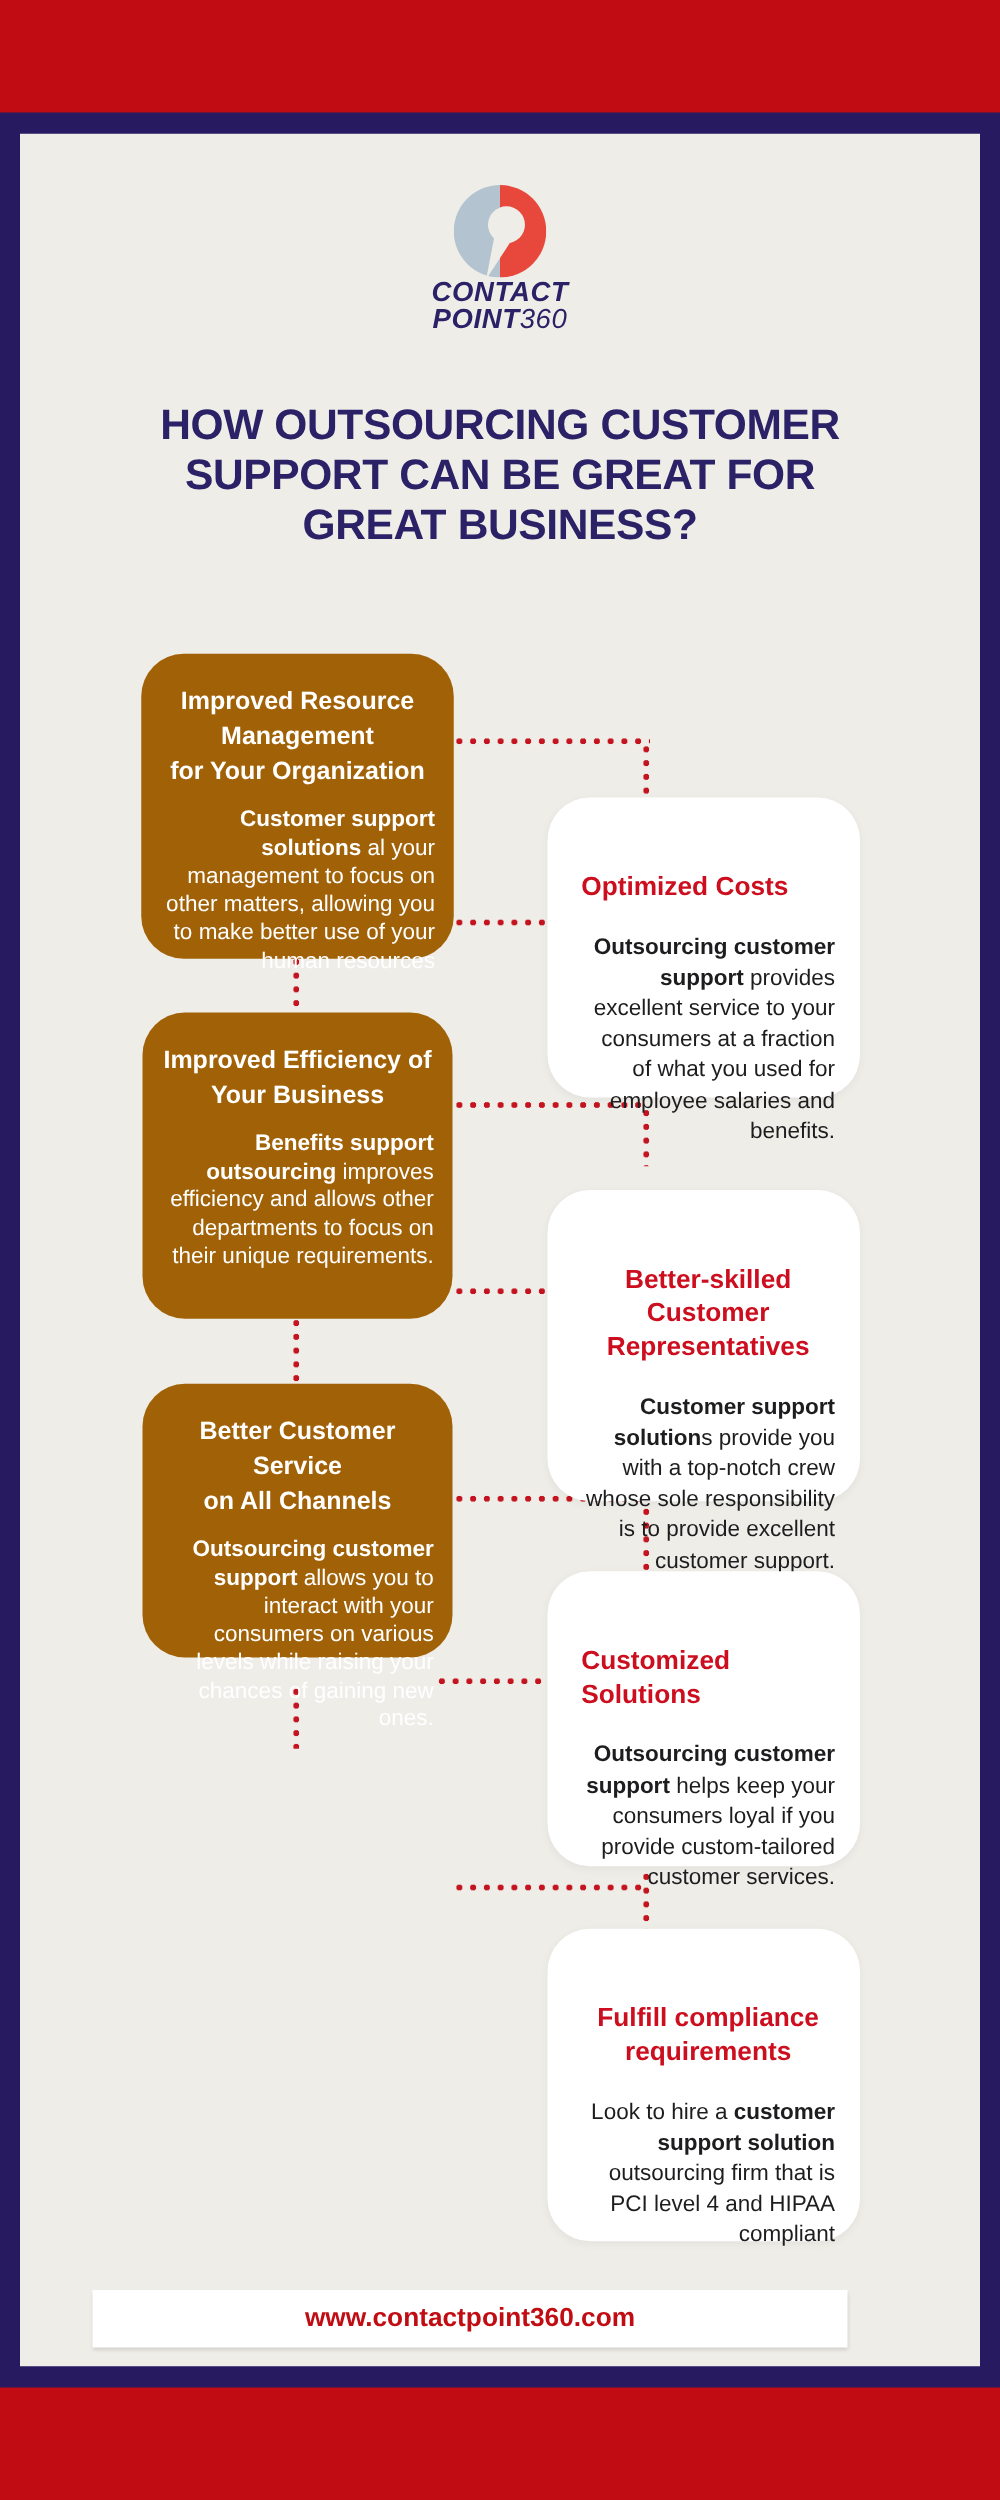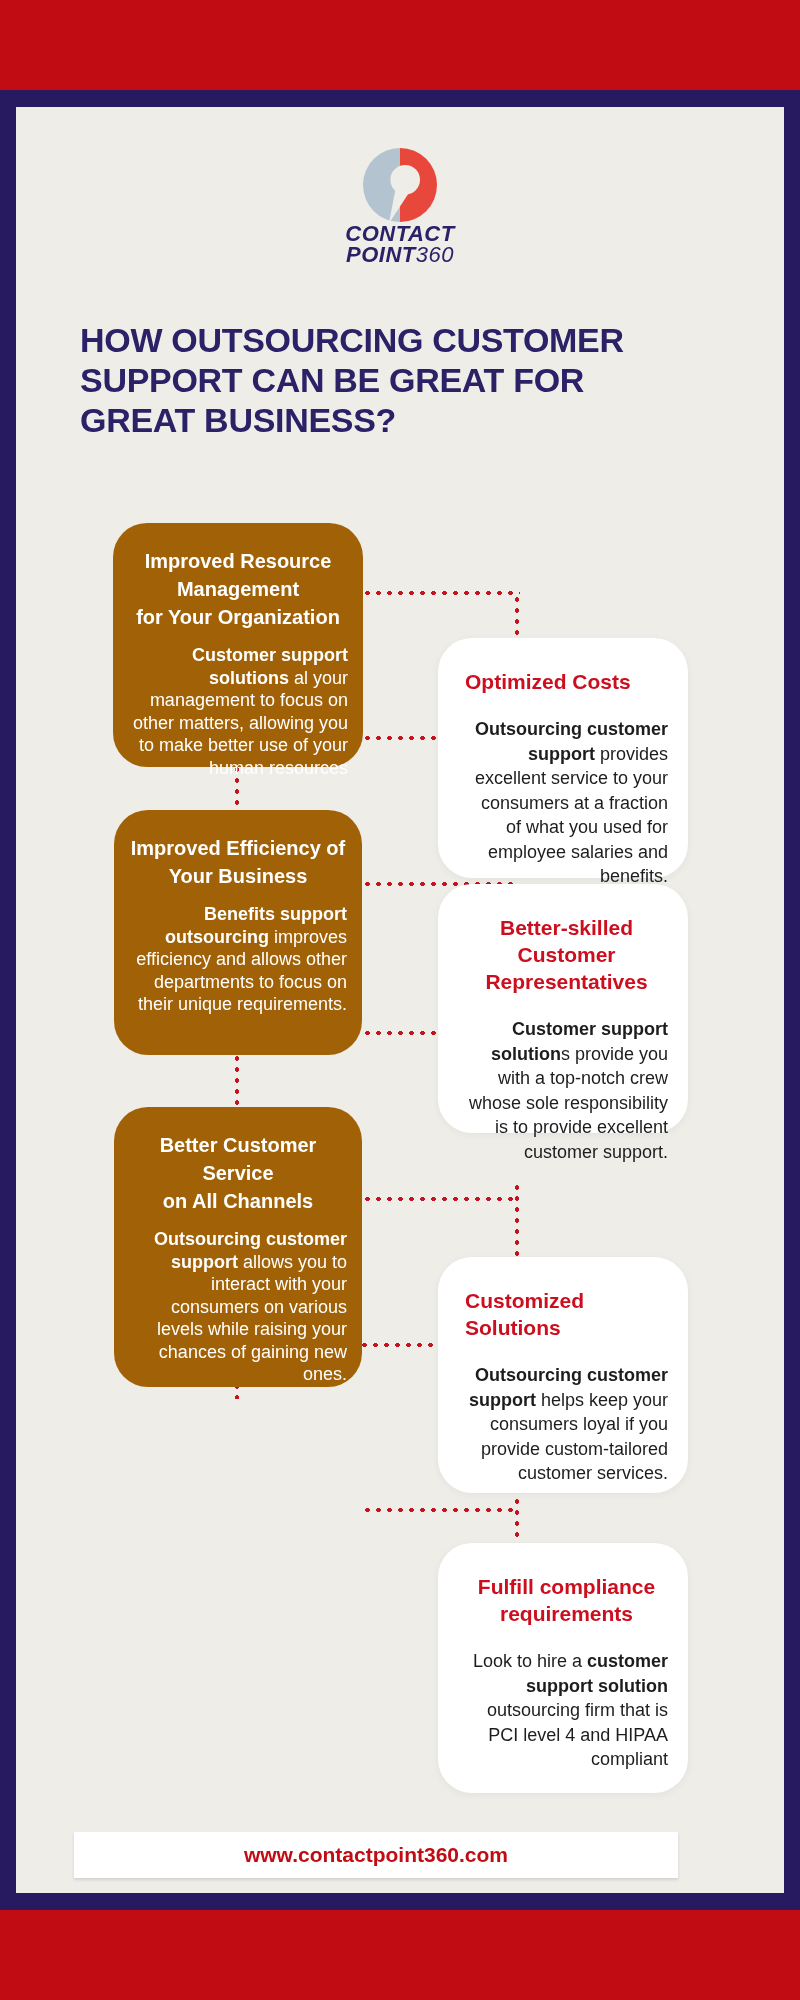--- a/index.html
+++ b/index.html
@@ -14,21 +14,21 @@
   .logo-mark { position:absolute; left:363px; top:148px; width:74px; height:74px; }
   .logo-text {
     position:absolute; left:300px; top:223px; width:200px;
     text-align:center; color:#2b2166; font-weight:bold; font-style:italic;
     font-size:22px; line-height:21px; letter-spacing:0.5px;
   }
   .logo-text .l360 { font-weight:normal; }
 
   .title {
     position:absolute; left:80px; top:320px; width:640px;
-    color:#2b2166; font-weight:bold;
+    text-align:center; color:#2b2166; font-weight:bold;
     font-size:34px; line-height:40px; letter-spacing:-0.3px;
   }
 
   .dots-h {
     position:absolute; height:6px;
     background-image: radial-gradient(circle 2.4px at 50% 50%, #c41420 97%, rgba(0,0,0,0) 100%);
     background-size:11px 6px; background-repeat:repeat-x;
   }
   .dots-v {
     position:absolute; width:6px;
@@ -39,21 +39,21 @@
   .card { position:absolute; box-sizing:border-box; }
   .card.red {
     background:#a16207; color:#ffffff; border-radius:34px;
     padding:24px 15px 0 15px;
   }
   .card.white {
     background:#ffffff; color:#1d1d1f; border-radius:34px;
     padding:30px 20px 0 27px; box-shadow:0 2px 8px rgba(0,0,0,0.05);
   }
   .card-heading { font-weight:bold; font-size:20px; line-height:28px; text-align:center; }
-  .card.white .card-heading { color:#cc0e1e; font-size:21px; line-height:27px; }
+  .card.white .card-heading { color:#cc0e1e; font-size:21px; line-height:27px;margin-top:28px; }
   .card.white.hl .card-heading { text-align:left; }
   .card-body { margin-top:13px; font-size:18px; line-height:22.5px; text-align:right; }
   .card.white .card-body { margin-top:22px; line-height:24.5px; }
   .card-body b { font-weight:bold; }
 
   .footer-bar {
     position:absolute; left:74px; top:1832px; width:604px; height:46px;
     background:#ffffff; box-shadow:0 2px 3px rgba(0,0,0,0.12);
     text-align:center; line-height:46px;
   }
@@ -102,30 +102,30 @@
   <div class="dots-v" style="left:514px; top:1496px; height:50px;"></div>
 
   <div class="card red" style="left:113px; top:523px; width:250px; height:244px;">
     <div class="card-heading">Improved Resource<br>Management<br>for Your Organization</div>
     <div class="card-body"><b>Customer support solutions</b><span> al your management to focus on other matters, allowing you to make better use of your human resources</span></div>
   </div>
   <div class="card red" style="left:114px; top:810px; width:248px; height:245px;">
     <div class="card-heading">Improved Efficiency of<br>Your Business</div>
     <div class="card-body"><b>Benefits support outsourcing</b><span> improves efficiency and allows other departments to focus on their unique requirements.</span></div>
   </div>
-  <div class="card red" style="left:114px; top:1107px; width:248px; height:280px;">
+  <div class="card red" style="left:114px; top:1107px; width:248px; height:219px;">
     <div class="card-heading">Better Customer Service<br>on All Channels</div>
     <div class="card-body"><b>Outsourcing customer support</b><span> allows you to interact with your consumers on various levels while raising your chances of gaining new ones.</span></div>
   </div>
 
   <div class="card white hl" style="left:438px; top:638px; width:250px; height:240px;">
     <div class="card-heading">Optimized Costs</div>
     <div class="card-body"><b>Outsourcing customer support</b><span> provides excellent service to your consumers at a fraction of what you used for employee salaries and benefits.</span></div>
   </div>
-  <div class="card white" style="left:438px; top:884px; width:250px; height:249px;">
+  <div class="card white" style="left:438px; top:952px; width:250px; height:249px;">
     <div class="card-heading">Better-skilled Customer<br>Representatives</div>
     <div class="card-body"><b>Customer support solution</b><span>s provide you with a top-notch crew whose sole responsibility is to provide excellent customer support.</span></div>
   </div>
   <div class="card white hl" style="left:438px; top:1257px; width:250px; height:236px;">
     <div class="card-heading">Customized Solutions</div>
     <div class="card-body"><b>Outsourcing customer support</b><span> helps keep your consumers loyal if you provide custom-tailored customer services.</span></div>
   </div>
   <div class="card white" style="left:438px; top:1543px; width:250px; height:250px;">
     <div class="card-heading">Fulfill compliance<br>requirements</div>
     <div class="card-body"><span>Look to hire a </span><b>customer support solution</b><span> outsourcing firm that is PCI level 4 and HIPAA compliant</span></div>

